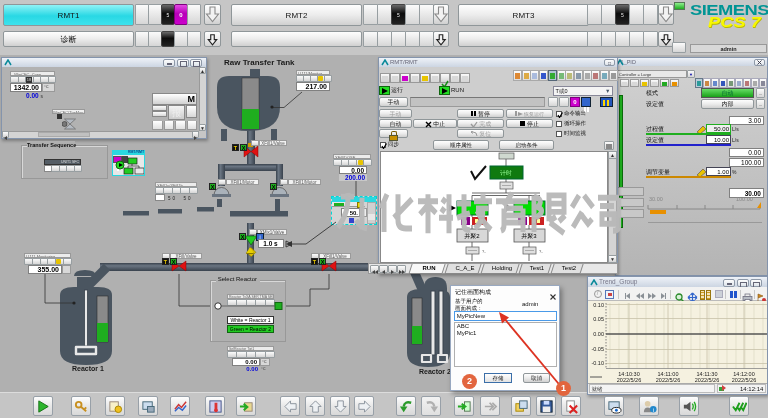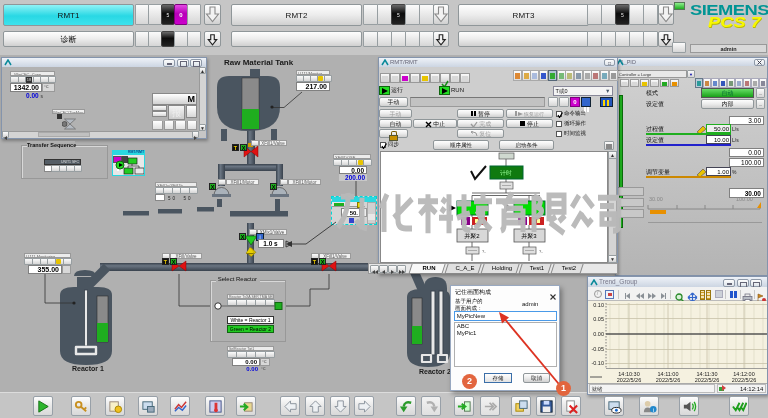--- a/index.html
+++ b/index.html
@@ -156,21 +156,21 @@
 </g>
 
 <polyline points="272,52.5 284,52.5 302,37" fill="none" stroke="#333" stroke-width="0.8"></polyline>
 <circle cx="272" cy="52" r="1.6" fill="#222"></circle>
 <polyline points="45,215 45,248 74,248" fill="none" stroke="#333" stroke-width="0.8"></polyline>
 <circle cx="74" cy="248" r="1.6" fill="#222"></circle>
 <polyline points="179,219 179,251 212,251" fill="none" stroke="#333" stroke-width="0.8"></polyline>
 <polyline points="329,219 329,234 310,234 310,251 286,251" fill="none" stroke="#333" stroke-width="0.8"></polyline>
 <polyline points="356,123 356,142" fill="none" stroke="#333" stroke-width="0.8"></polyline>
 </svg>
-<div class="a ink" style="left:224px;top:58px;font-size:8px;font-weight:bold;color:#1a1a1a">Raw Material Tank</div>
+<div class="a ink" style="left:224px;top:58px;font-size:8px;font-weight:bold;color:#1a1a1a">Raw Transfer Tank</div>
 <div class="a ink" style="left:72px;top:365px;font-size:7px;font-weight:bold;color:#1a1a1a">Reactor 1</div>
 <div class="a ink" style="left:419px;top:368px;font-size:7px;font-weight:bold;color:#1a1a1a">Reactor 2</div>
 <div class="a" style="left:296px;top:70px;width:34px;height:5px;background:#ececec;border:1px solid #999;font-size:4px;color:#666;overflow:hidden;white-space:nowrap">&nbsp;LI111/Monitor</div>
 <div class="a" style="left:296px;top:75px;width:34px;height:7px">
 <div class="a cell" style="left:0px;top:0;width:8px;height:7px"></div>
 <div class="a cell" style="left:7px;top:0;width:8px;height:7px"></div>
 <div class="a cell" style="left:14px;top:0;width:8px;height:7px"></div>
 <div class="a cell" style="left:21px;top:0;width:8px;height:7px"></div>
 <div class="a cell" style="left:28px;top:0;width:8px;height:7px"></div>
 <div class="a" style="left:22px;top:1px;width:5px;height:5px;background:#e8c400;border-radius:1px"></div>

